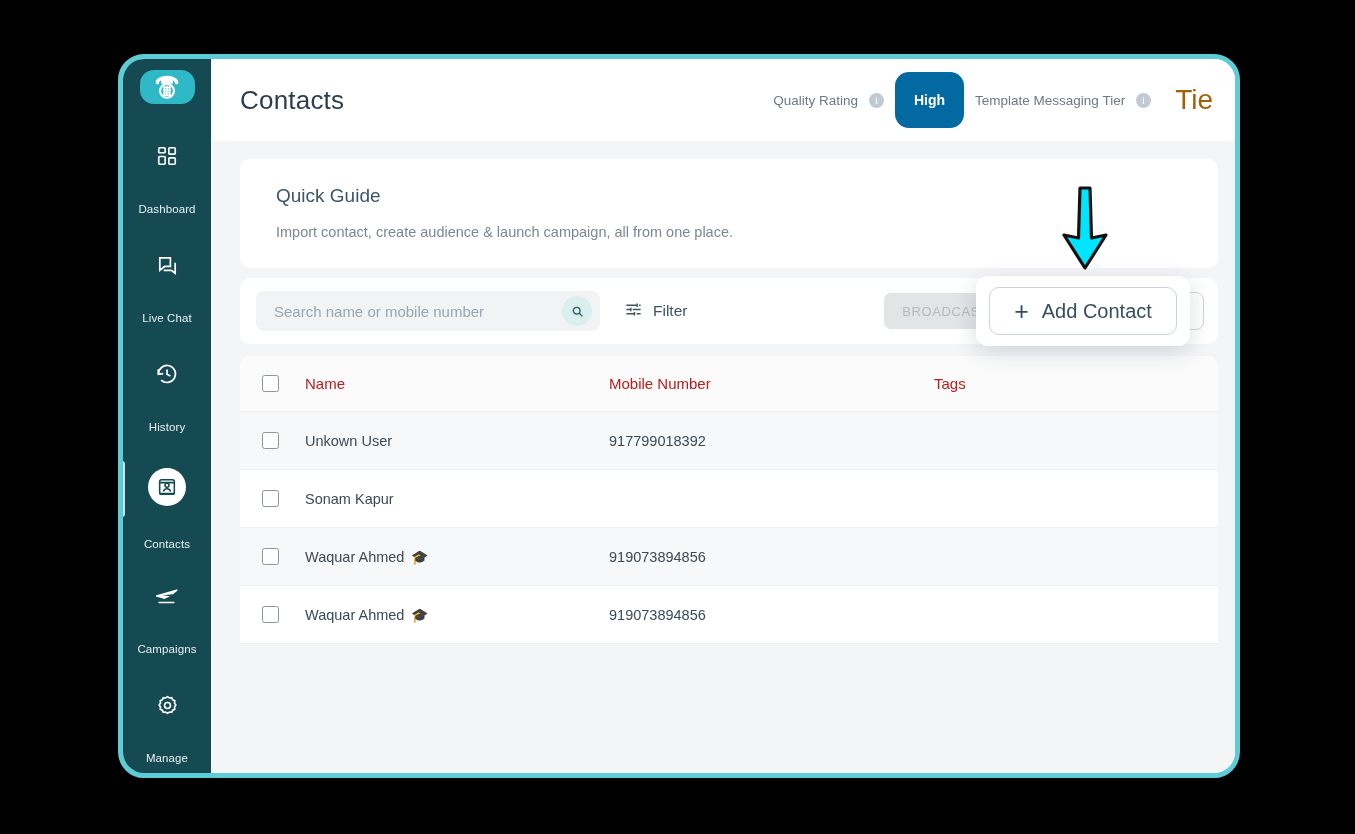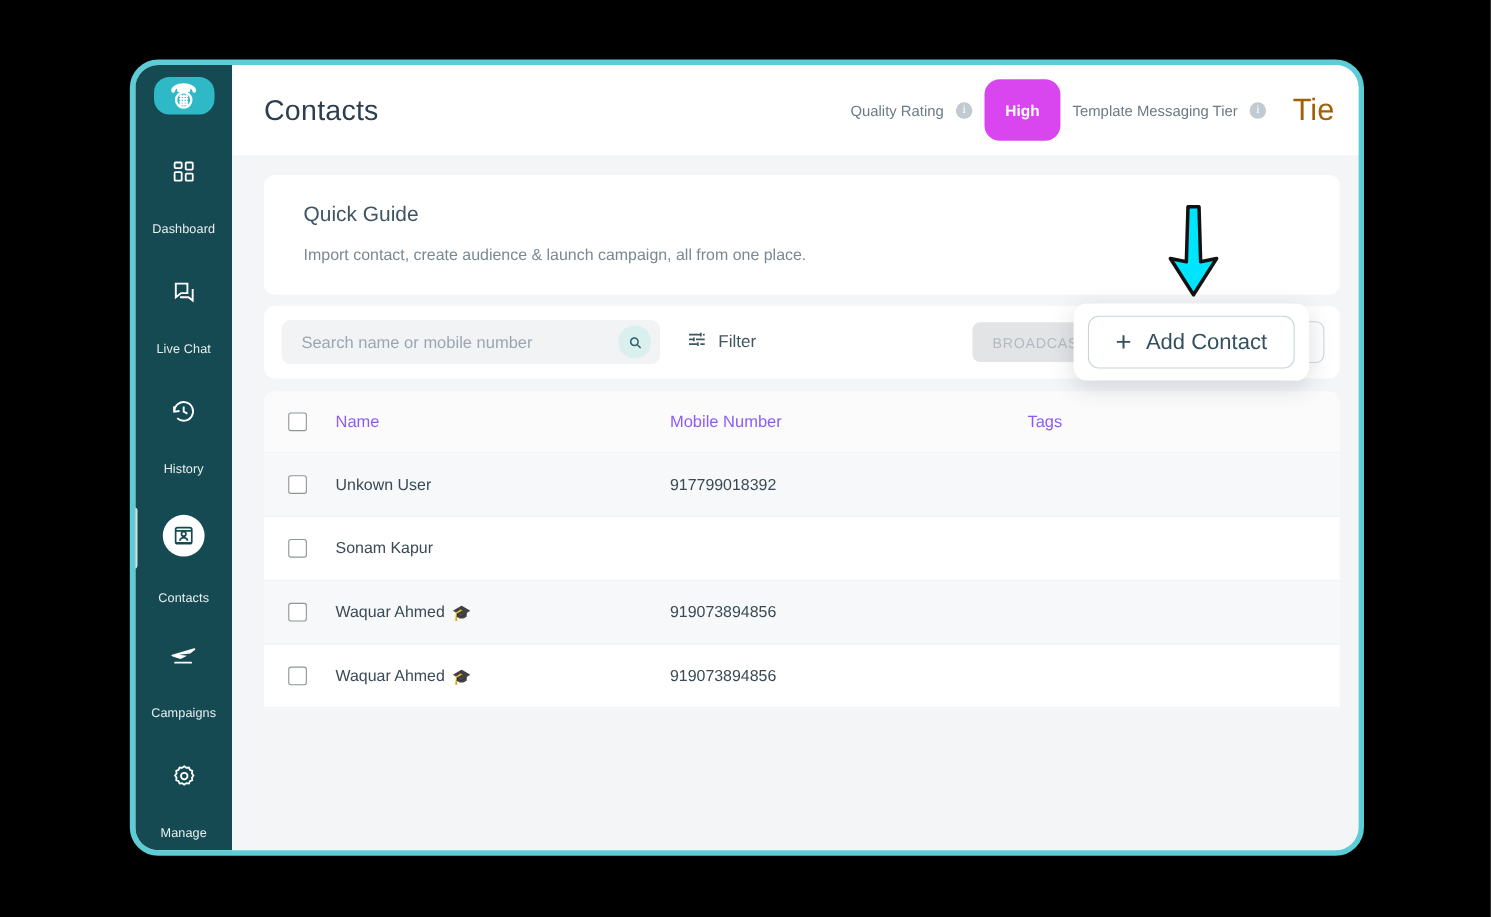--- a/index.html
+++ b/index.html
@@ -127,21 +127,21 @@
     border-radius: 50%;
     background: #c2cad1;
     color: #ffffff;
     font-size: 11px;
     font-family: "Liberation Serif", serif;
     display: inline-flex; align-items: center; justify-content: center;
     cursor: pointer;
     flex: 0 0 auto;
   }
   .badge-high {
-    background: #d946ef;
+    background: #0369a1;
     color: #ffffff;
     font-size: 14px;
     font-weight: bold;
     border-radius: 14px;
     padding: 20px 19px;
     cursor: pointer;
   }
   .tier-cut {
     font-size: 28px;
     color: #a16207;
@@ -259,21 +259,21 @@
     border: 1.6px solid #8b959c;
     border-radius: 2.5px;
     background: #fff;
     flex: 0 0 auto;
     cursor: pointer;
   }
   .c-name { width: 330px; padding-left: 26px; flex: 0 0 auto; display:flex; align-items:center; gap:7px;}
   .c-mob  { width: 325px; flex: 0 0 auto; }
   .c-tags { flex: 1 1 auto; }
   .trow.head .c-name, .trow.head .c-mob, .trow.head .c-tags {
-    font-size: 15px; color: #8b5cf6;
+    font-size: 15px; color: #b91c1c;
   }
   .trow .c-name, .trow .c-mob {
     font-size: 14.5px; color: #3b4a56;
   }
   .emo { font-size: 14px; }
 
   
   .popup-card {
     position: absolute;
     left: 976px; top: 276px;

